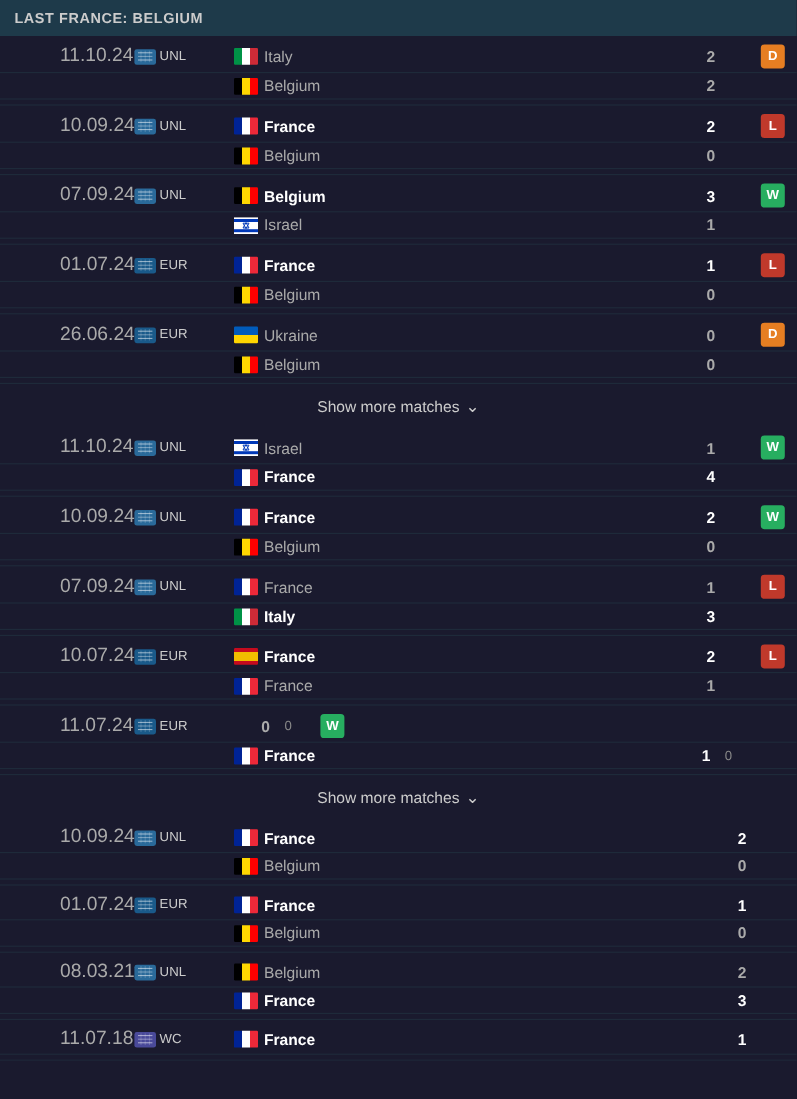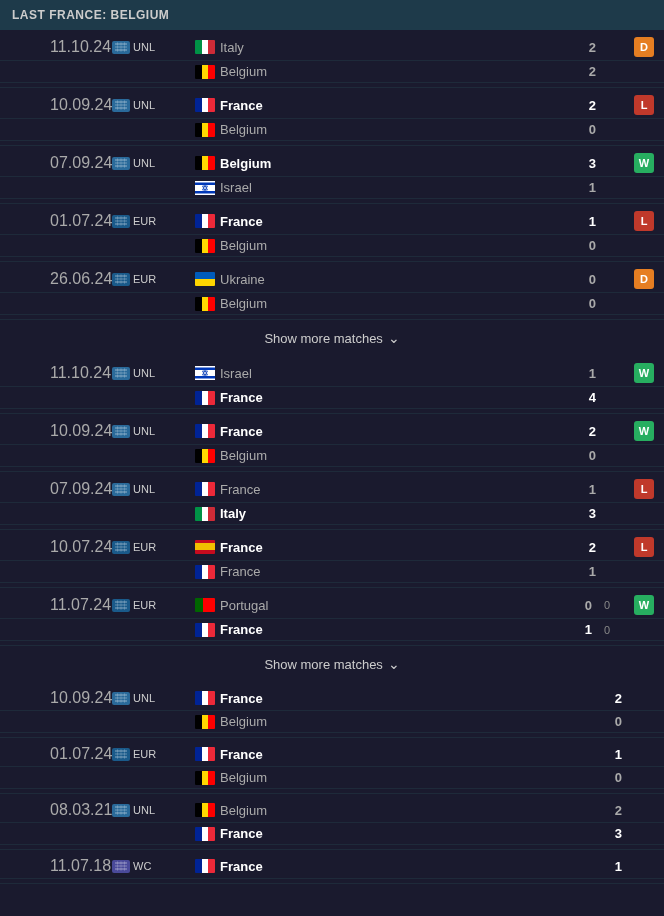--- a/index.html
+++ b/index.html
@@ -511,24 +511,20 @@
       <line x1="1" y1="2" x2="13" y2="2" stroke="#fff" stroke-width="0.8" opacity="0.6"></line>
       <line x1="1" y1="5" x2="13" y2="5" stroke="#fff" stroke-width="0.8" opacity="0.4"></line>
       <line x1="1" y1="8" x2="13" y2="8" stroke="#fff" stroke-width="0.8" opacity="0.6"></line>
       <line x1="3.5" y1="0" x2="3.5" y2="10" stroke="#fff" stroke-width="0.5" opacity="0.3"></line>
       <line x1="7" y1="0" x2="7" y2="10" stroke="#fff" stroke-width="0.5" opacity="0.3"></line>
       <line x1="10.5" y1="0" x2="10.5" y2="10" stroke="#fff" stroke-width="0.5" opacity="0.3"></line>
     </svg>
   </div>
           <span class="comp-label">EUR</span>
         </div>
-        <div class="team-name loser">
-          <span class="flag flag-portugal"></span>
-          <span>Portugal</span>
-        </div>
         <div class="score loser">0</div>
         <div class="extra-score" style="width: 24px;">0</div>
         <div class="result-badge result-w">W</div>
       </div>
       <div class="match-row">
         <div class="match-date"></div>
         <div class="match-comp"></div>
         <div class="team-name winner">
           <span class="flag flag-france"></span>
           <span>France</span>

